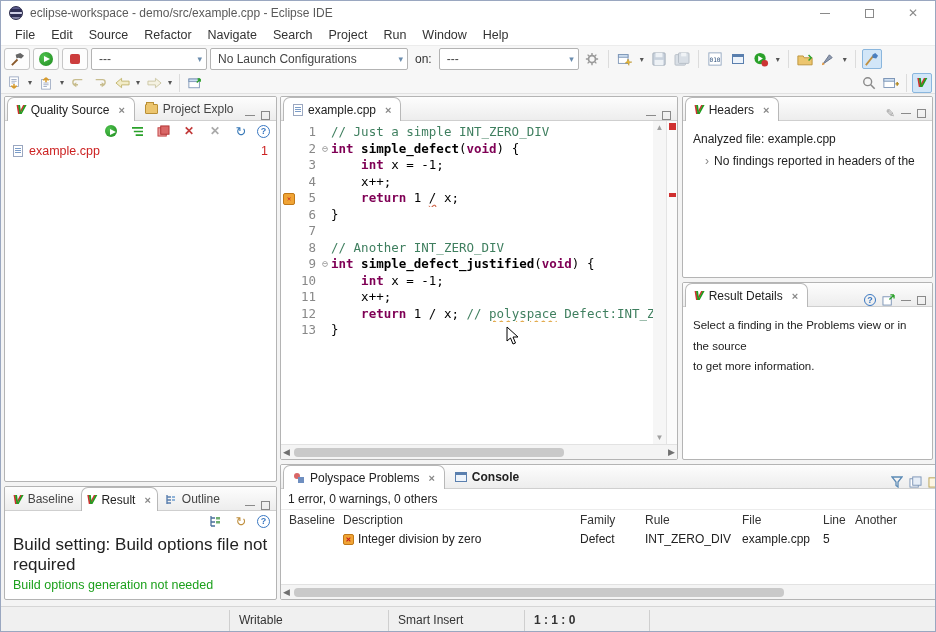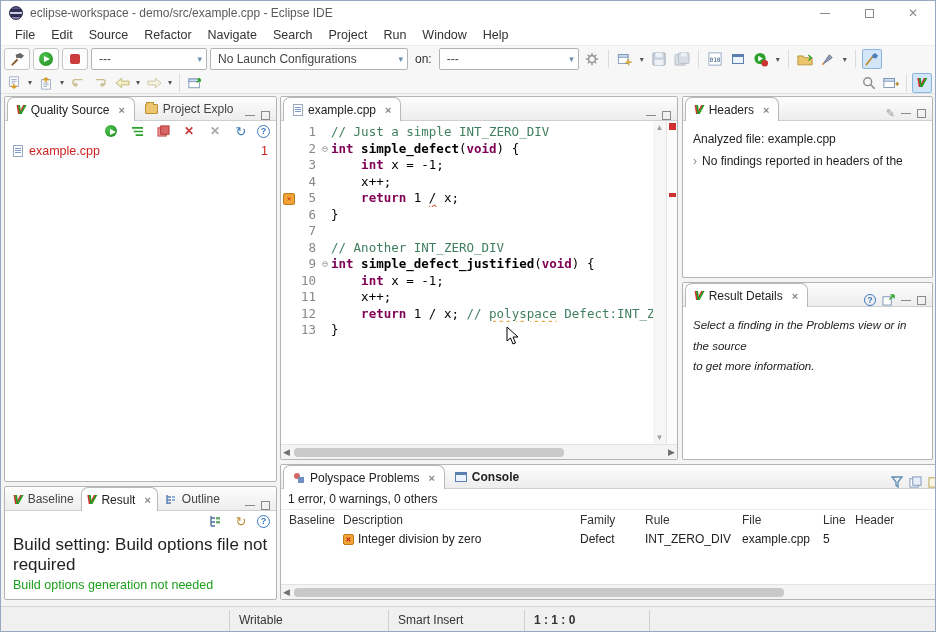--- a/index.html
+++ b/index.html
@@ -76,21 +76,21 @@
   .tk-u { color:#3f7f5f; text-decoration:underline; text-decoration-style:wavy; text-decoration-color:#e0a33d; text-underline-offset:2px; }
   .vscroll { width:13px; flex:none; background:#f6f6f6; display:flex; flex-direction:column; align-items:center; justify-content:space-between; padding:2px 0; color:#a0a0a0; font-size:8px; }
   .overview { width:11px; flex:none; background:#fbfbfb; border-left:1px solid #e4e4e4; position:relative; }
   .ov-err-top { position:absolute; top:2px; left:2px; width:7px; height:7px; background:#d03030; }
   .ov-err-mark { position:absolute; top:72px; left:2px; width:7px; height:4px; background:#d03030; }
   .hscroll { height:15px; flex:none; background:#f4f4f4; border-top:1px solid #e2e2e2; display:flex; align-items:center; padding:0 2px; color:#707070; font-size:9px; }
   .hthumb { height:9px; background:#c9c9c9; border-radius:4px; }
 
   
   .plain-content { padding:8px 10px; font-size:12px; color:#222; line-height:1.8; }
-  .chev-row { color:#222; } .chev-row .chev { color:#888; margin-right:5px; }
+  .chev-row { color:#222;margin-left:12px; } .chev-row .chev { color:#888; margin-right:5px; }
 
   
   .cfg-line1 { font-size:17px; color:#222; padding:4px 8px 1px; }
   .cfg-line2 { font-size:12.5px; color:#1ca01c; padding:2px 8px; }
 
   
   .summary { font-size:12px; color:#222; padding:3px 7px; border-bottom:1px solid #ececec; }
   .ptable { width:100%; font-size:12px; color:#222; }
   .phead { display:flex; padding:3px 0; color:#333; }
   .prow { display:flex; padding:2px 0; align-items:center; }
@@ -470,21 +470,21 @@
         <span class="minmax">
           <span class="help-ic" style="width:12px;height:12px;">?</span>
           <svg class="ic" width="13" height="12" viewBox="0 0 14 13">
               <rect x="1" y="3" width="9" height="9" fill="#fff" stroke="#7a93b5"></rect>
               <path d="M8 6 l5 -5 m0 0 v4 m0 -4 h-4" stroke="#2aa12a" stroke-width="1.4" fill="none"></path>
             </svg>
           <span class="glyph-min"></span>
           <span class="glyph-max"></span>
         </span>
       </div>
-      <div class="plain-content" style="font-size:11.5px;font-style:italic;">
+      <div class="plain-content" style="font-size:11.5px;">
         <div>Select a finding in the Problems view or in the source</div>
         <div>to get more information.</div>
       </div>
     </div>
 
     <div class="panel" style="left:279px; top:370px; width:735px; height:136px;">
       <div class="tabbar">
         <span class="tab active">
           <svg class="ic" width="12" height="12" viewBox="0 0 12 12">
               <circle cx="4" cy="4" r="3" fill="#d96666"></circle>
@@ -522,21 +522,21 @@
       </div>
       <div class="summary">1 error, 0 warnings, 0 others</div>
       <div class="ptable">
         <div class="phead">
           <span class="pc-baseline">Baseline</span>
           <span class="pc-desc">Description</span>
           <span class="pc-family">Family</span>
           <span class="pc-rule">Rule</span>
           <span class="pc-file">File</span>
           <span class="pc-line">Line</span>
-          <span class="pc-header">Header</span>
+          <span class="pc-header">Another</span>
         </div>
         <div class="prow">
           <span class="pc-baseline"></span>
           <span class="pc-desc">
             <span class="defect-ic">✕</span>
             <span>Integer division by zero</span>
           </span>
           <span class="pc-family">Defect</span>
           <span class="pc-rule">INT_ZERO_DIV</span>
           <span class="pc-file">example.cpp</span>

